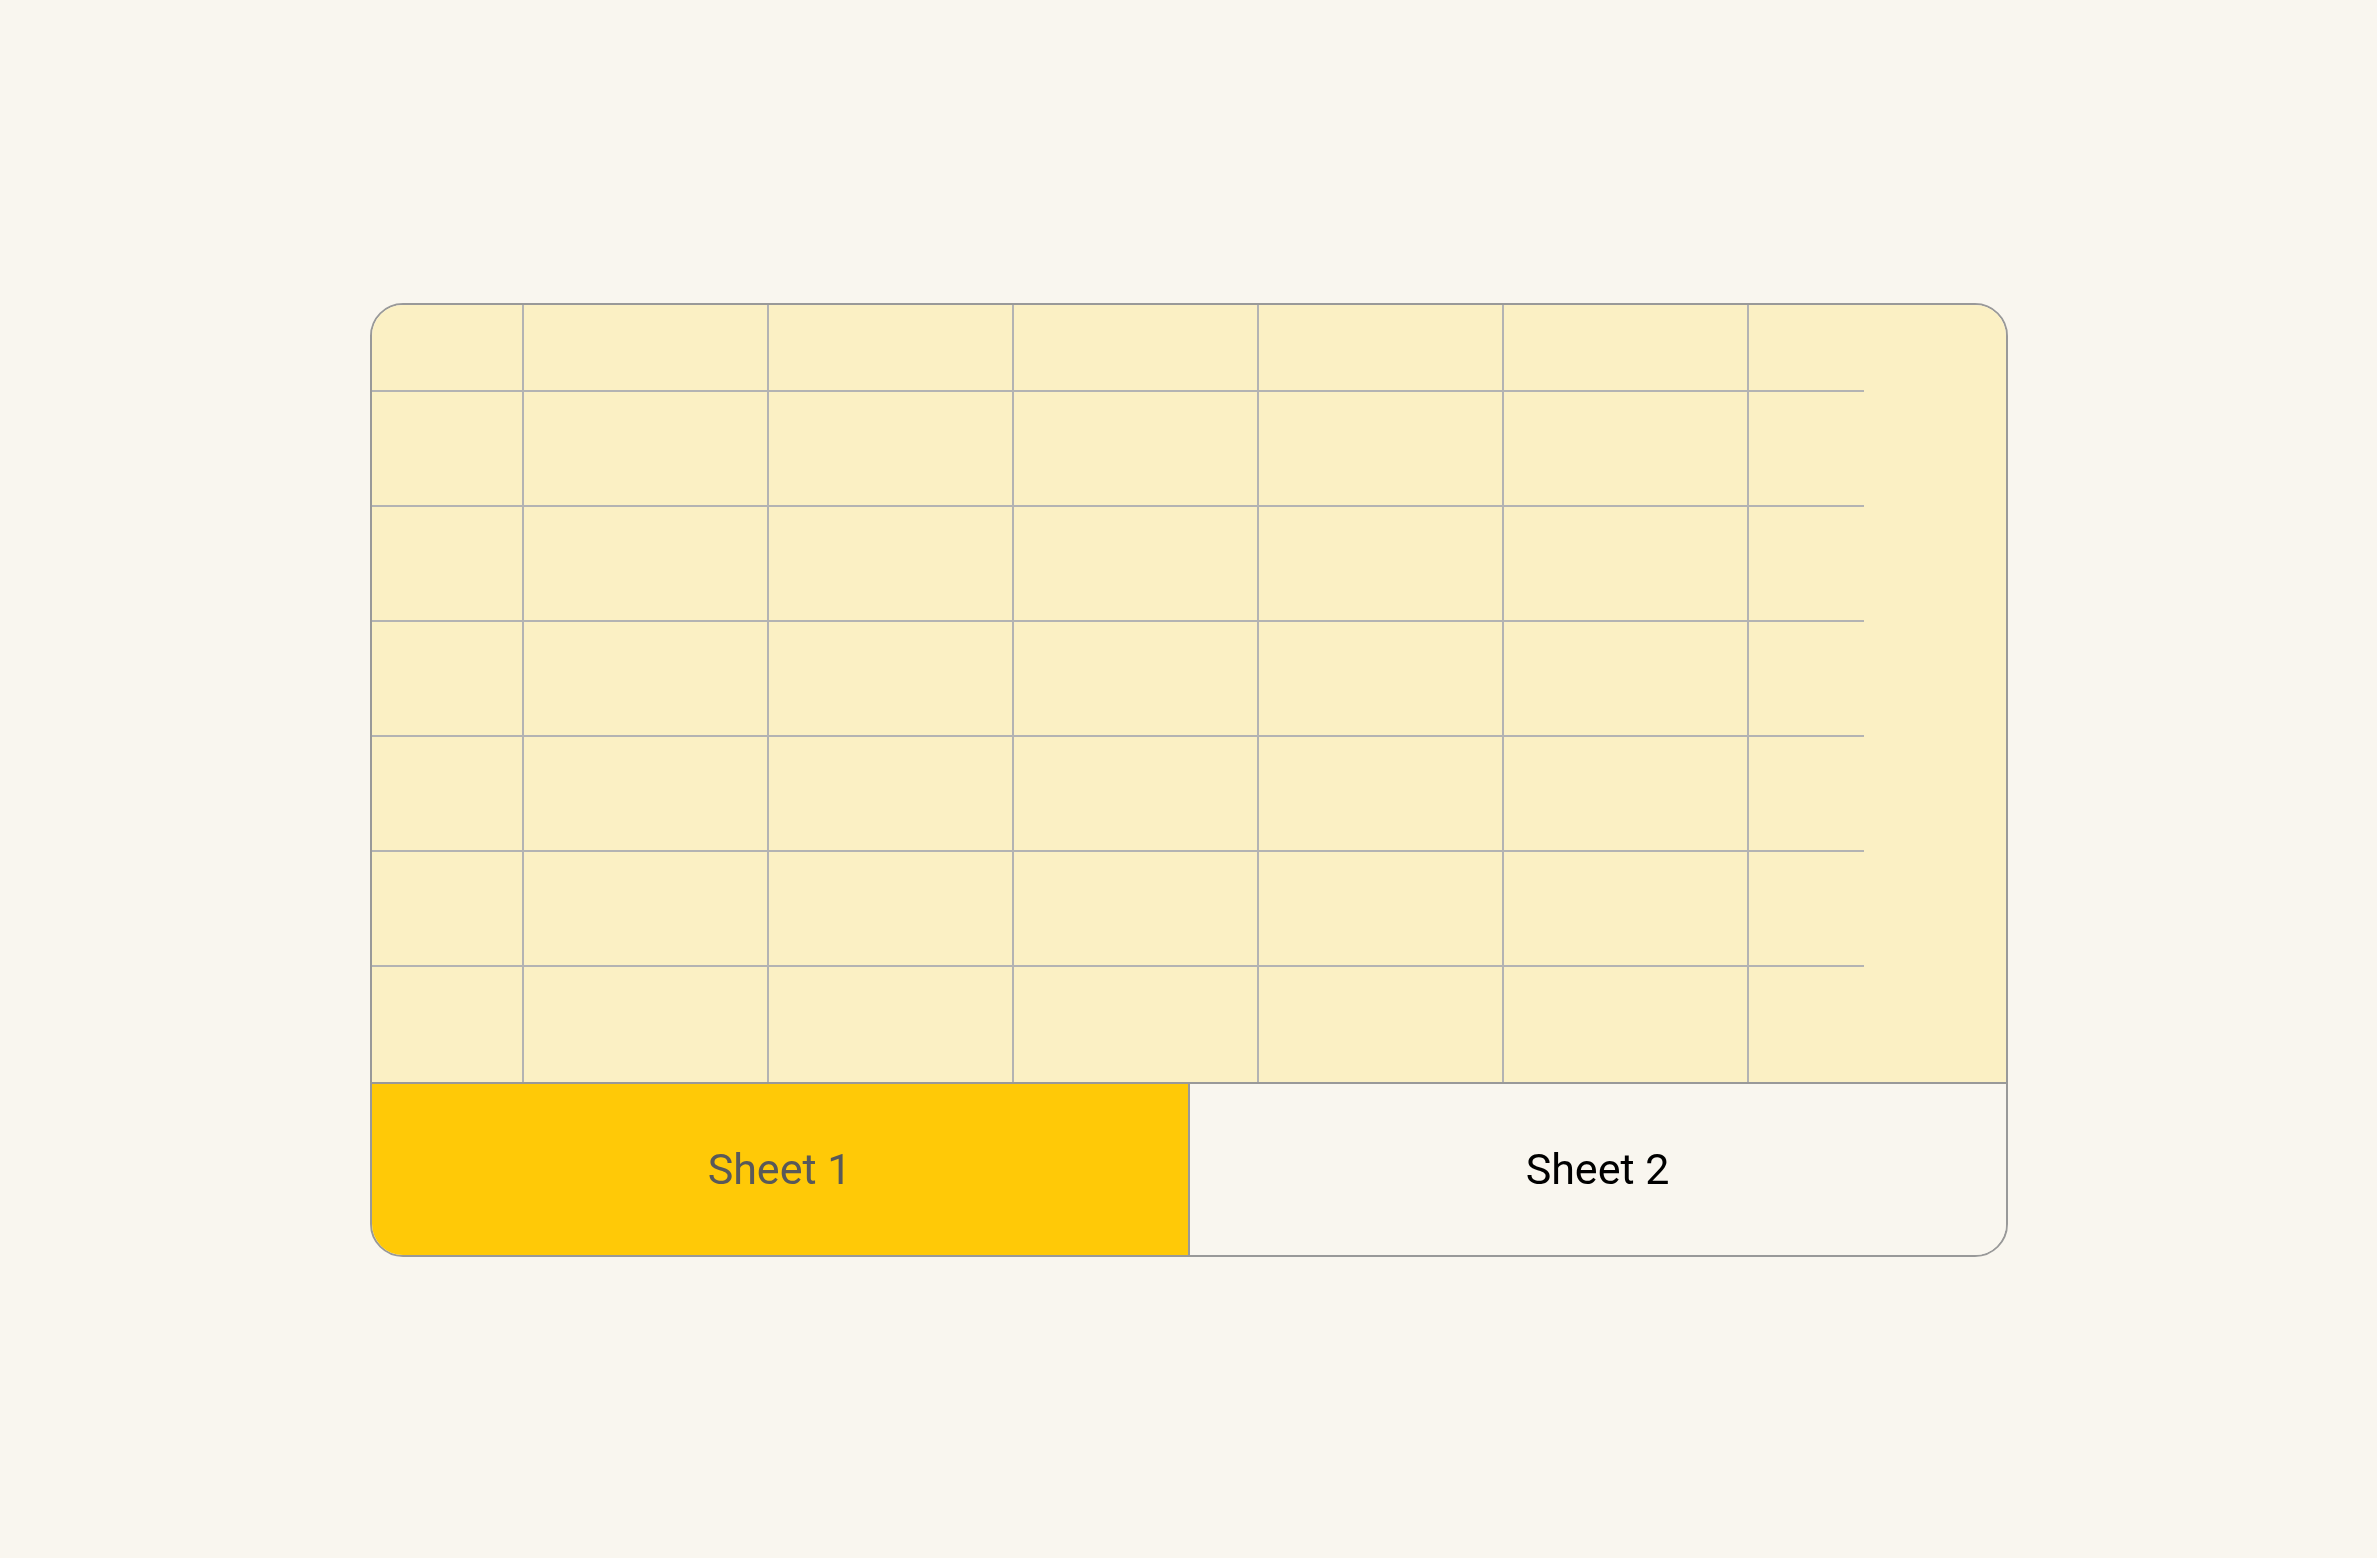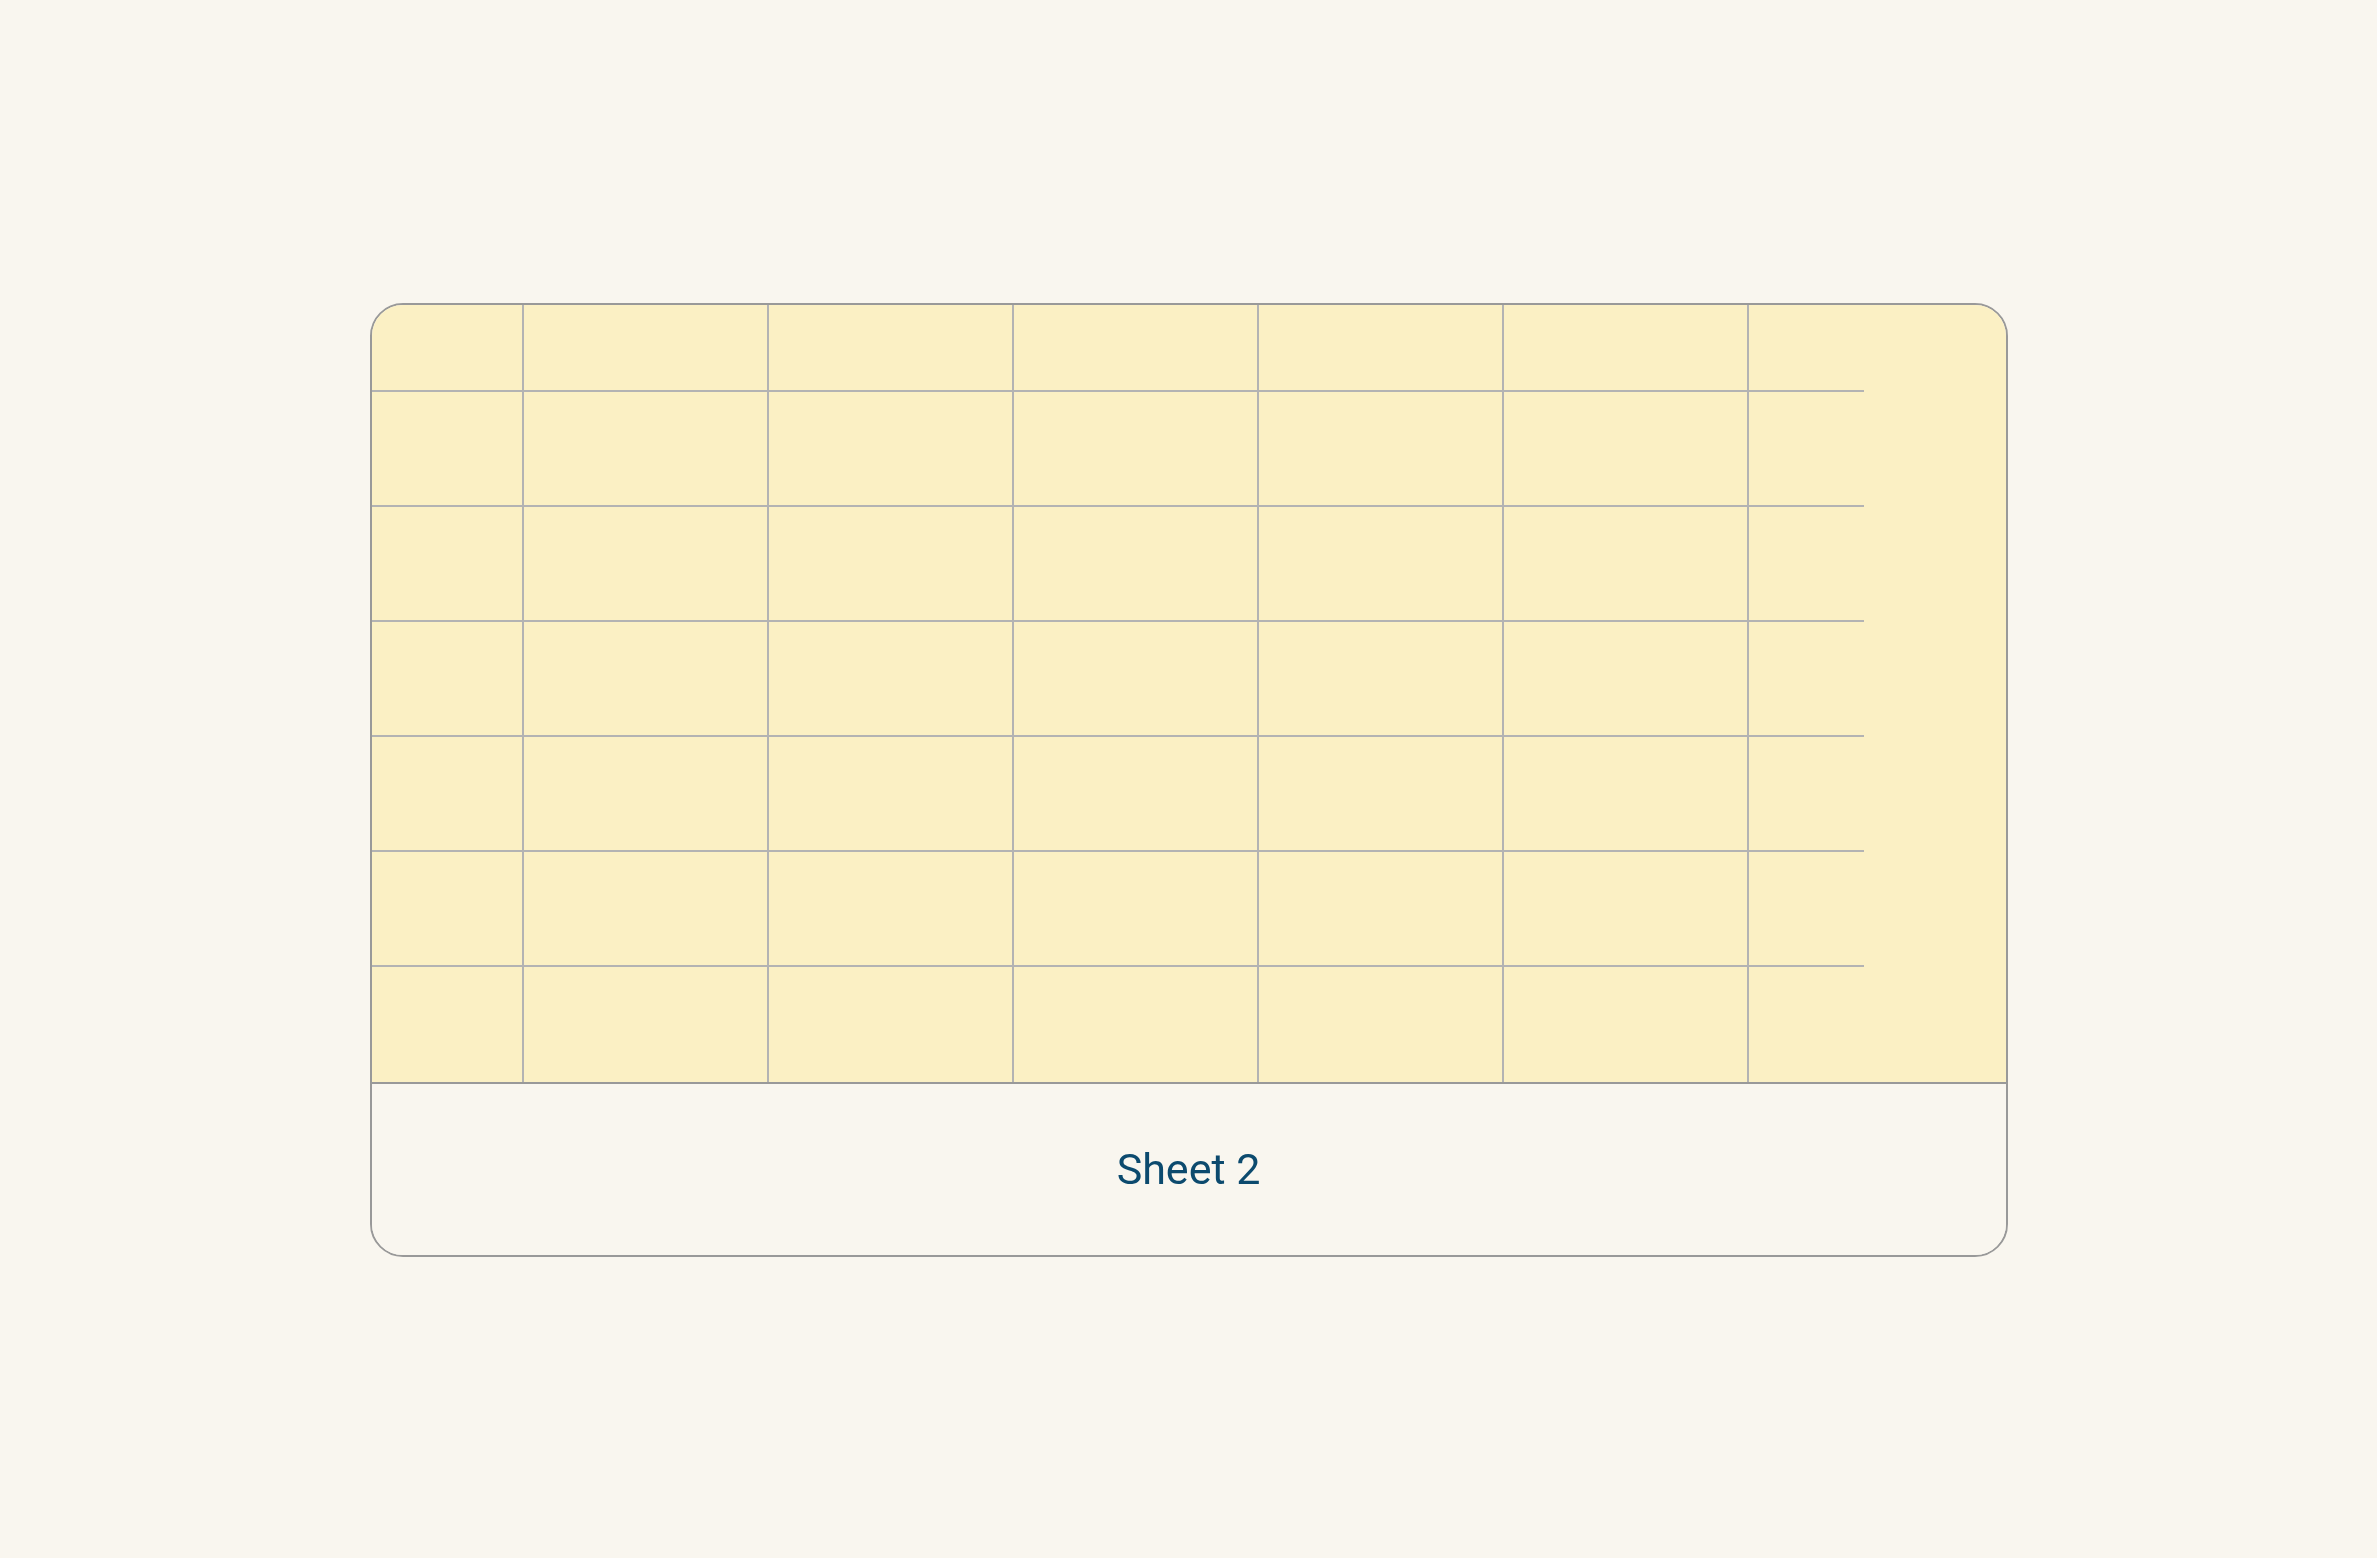--- a/index.html
+++ b/index.html
@@ -51,21 +51,21 @@
       height: 173px;
       border-top: 2.9px solid #999;
     }
     
     .sheet-tab {
       flex: 1;
       display: flex;
       align-items: center;
       justify-content: center;
       font-size: 43px;
-      color: #0c4a6e;
+      color: #000000;
       border-right: 2.2px solid #999;
       background-color: #f9f6ef;
       cursor: pointer;
     }
     
     .sheet-tab:last-child {
       border-right: none;
     }
     
     .sheet-tab.active {
@@ -130,18 +130,21 @@
     <div class="grid-cell last-row"></div>
     <div class="grid-cell last-row"></div>
     <div class="grid-cell last-row"></div>
     <div class="grid-cell last-row"></div>
     <div class="grid-cell last-row"></div>
     <div class="grid-cell last-row"></div>
     <div class="grid-cell last-col last-row"></div>
   </div>
 
   <div class="tabs-area">
+    <div class="sheet-tab active">
+      <span>Sheet 1</span>
+    </div>
     <div class="sheet-tab">
       <span>Sheet 2</span>
     </div>
   </div>
 </div>
 
 
 </body></html>

